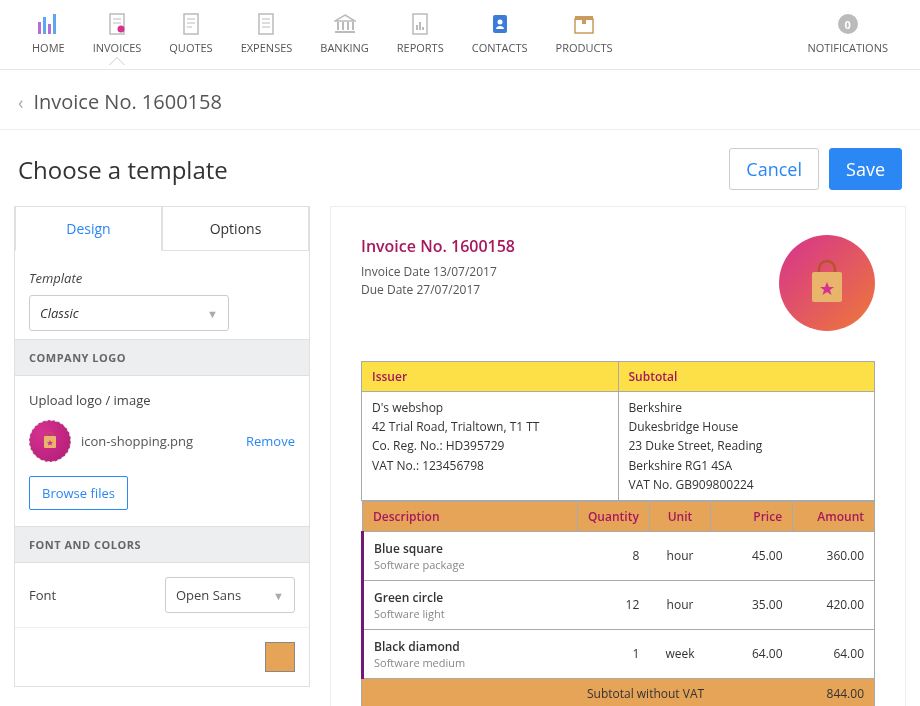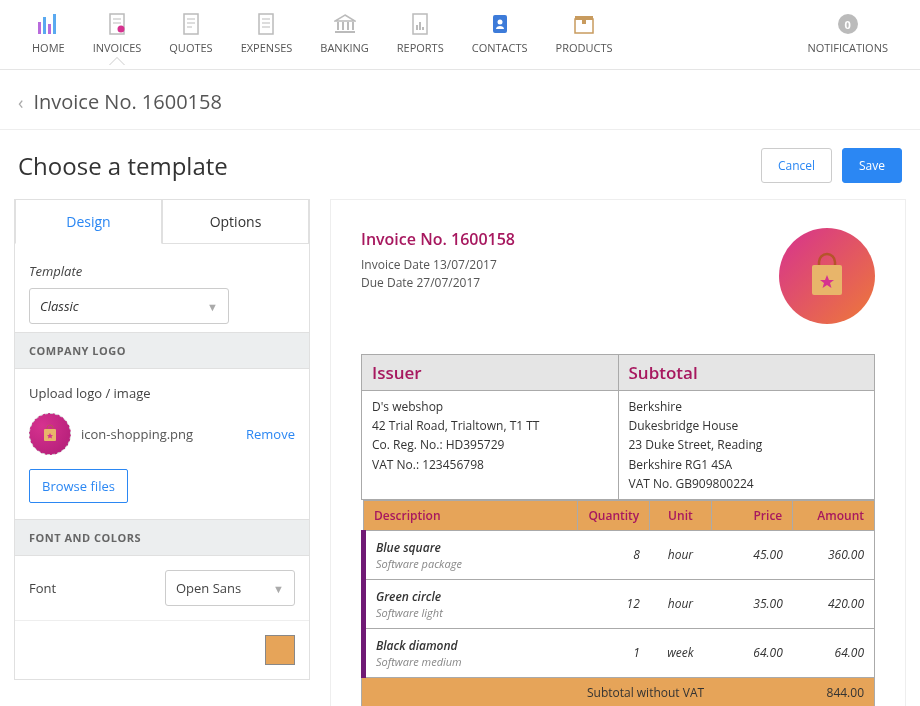--- a/index.html
+++ b/index.html
@@ -16,21 +16,21 @@
 
   
   .crumb-row { display:flex; align-items:center; padding: 18px 18px 14px; border-bottom:1px solid #eee;}
   .crumb-back { color:#aaa; font-size:18px; margin-right:10px; cursor:pointer;}
   .crumb-title { font-size:20px; color:#555; font-weight:400;}
 
   
   .header-row { display:flex; align-items:center; padding: 18px 18px 10px; }
   .header-title { font-size:24px; color:#333; font-weight:400;}
   .header-actions { margin-left:auto; display:flex; gap:10px;}
-  .btn { font-size:12px; padding:8px 16px; border-radius:3px; cursor:pointer; border:1px solid #ccc; background:#fff;}
+  .btn { font-size:18px; padding:8px 16px; border-radius:3px; cursor:pointer; border:1px solid #ccc; background:#fff;}
   .btn-primary { background:#2b87f3; color:#fff; border-color:#2b87f3;}
   .btn-link { color:#2b87f3; }
 
   
   .main { display:flex; padding: 6px 14px 20px; gap:20px; align-items:flex-start;}
   .sidebar { width:296px; border:1px solid #e0e0e0; border-top:none; }
   .tabs { display:flex; }
   .tab { flex:1; text-align:center; padding:12px 0; font-size:14px; border:1px solid #e0e0e0; cursor:pointer; background:#fff;}
   .tab.active { color:#2b87f3; border-bottom-color:#fff;}
   .tab.inactive { background:#fff; }
@@ -47,32 +47,32 @@
   .opt-row { display:flex; align-items:center; padding:14px; border-top:1px solid #eee; font-size:13px; color:#444;}
 
   
   .preview { flex:1; border:1px solid #eee; padding:28px 30px 20px; min-height:520px;}
   .inv-title { color:#a7185f; font-size:16px; font-weight:600; margin-bottom:6px;}
   .inv-meta { font-size:12px; color:#555; line-height:1.5;}
   .preview-head { display:flex; align-items:flex-start;}
   .big-logo { margin-left:auto; width:96px; height:96px; border-radius:50%; background:linear-gradient(135deg,#d6328f,#f58f1e 130%); display:flex; align-items:center; justify-content:center;}
   .inv-table { width:100%; border-collapse:collapse; margin-top:30px; border:1px solid #aaa;}
   .inv-table th, .inv-table td { font-size:12px; padding:6px 10px;}
-  .sec-hdr-row td, .sec-hdr-row th { background:#e5e5e5; color:#a7185f; font-weight:600; font-size:17px; text-align:left; border:1px solid #aaa;}
+  .sec-hdr-row td, .sec-hdr-row th { background:#fde047; color:#a7185f; font-weight:600; font-size:12px; text-align:left; border:1px solid #aaa;}
   .party-cell { vertical-align:top; padding:10px 12px; font-size:12px; color:#333; line-height:1.6; border:1px solid #aaa; width:50%;}
   .col-hdr td { background:#e6a459; color:#a7185f; font-size:12px; font-weight:600; border:1px solid #aaa; padding:6px 10px;}
   .line-row td { border-bottom:1px solid #aaa; padding:8px 10px; font-size:12px; color:#333;}
   .line-name { font-weight:600;}
   .line-sub { color:#888; font-size:11px;}
   .num { text-align:right;}
   .ctr { text-align:center;}
   .totals-block { background:#e6a459; }
   .totals-block td { font-size:12px; padding:6px 10px; color:#333;}
   .totals-wrap { border-left:1px solid #aaa; border-right:1px solid #aaa; border-bottom:1px solid #aaa;}
-  tr.line-row { border-left:5px solid #701a75; border-right:1px solid #aaa;font-style:italic;}
+  tr.line-row { border-left:3px solid #701a75; border-right:1px solid #aaa;}
   .chev { color:#aaa; font-size:11px;}
 </style>
 </head>
 <body>
 
 <div class="topnav">
   <div class="nav-left">
     <div class="nav-item">
       <span class="nav-icon">
         <svg width="22" height="20" viewBox="0 0 22 20">

